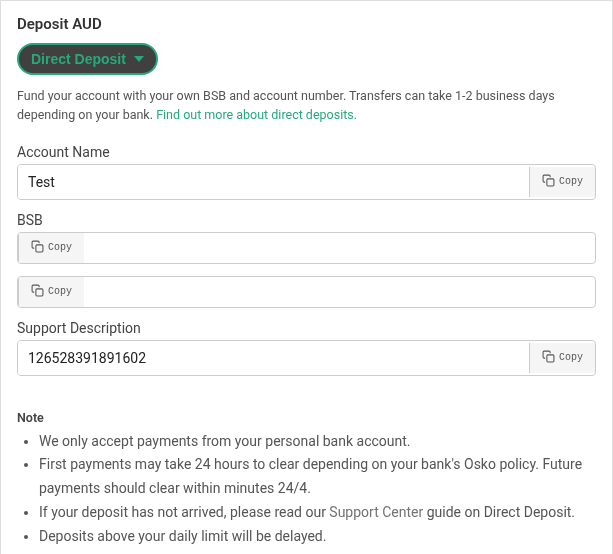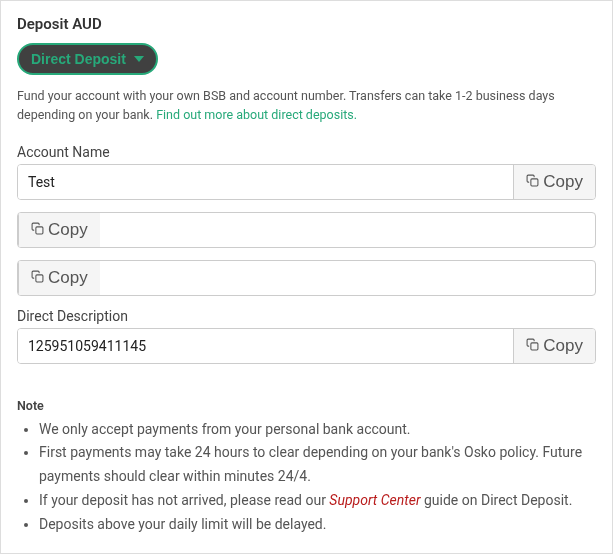--- a/index.html
+++ b/index.html
@@ -77,45 +77,45 @@
     }
     .copy-btn {
       display: flex;
       align-items: center;
       gap: 4px;
       padding: 7px 12px;
       background: #f5f5f5;
       border: none;
       border-left: 1px solid #ccc;
       color: #555;
-      font-size: 17px;
+      font-size: 10px;
       cursor: pointer;
       white-space: nowrap;
+      font-family: Liberation Mono, monospace;
     }
     .note-section {
       margin-top: 4px;
     }
     .note-label {
       font-size: 12.5px;
       font-weight: 600;
       color: #444;
       margin-bottom: 5px;
       margin-top: 34px;
     }
     .note-list {
       list-style: disc;
       padding-left: 22px;
       font-size: 14px;
       color: #555;
       line-height: 1.7;
     }
     .note-list li a {
-      color: #b91c1c;
+      color: #737373;
       text-decoration: none;
-      font-style: italic;
     }
   </style>
 </head>
 <body>
 
 <div class="container">
 
   <div class="page-title">Deposit AUD</div>
 
   <button class="dropdown-btn">
@@ -136,20 +136,21 @@
           <button class="copy-btn">
             <span><svg width="13" height="13" viewBox="0 0 24 24" fill="none" stroke="#555" stroke-width="2" stroke-linecap="round" stroke-linejoin="round">
       <rect x="9" y="9" width="13" height="13" rx="2" ry="2"></rect>
       <path d="M5 15H4a2 2 0 0 1-2-2V4a2 2 0 0 1 2-2h9a2 2 0 0 1 2 2v1"></path>
     </svg></span>
             <span>Copy</span>
           </button>
         </div>
       </div>
       <div class="field-block">
+        <div class="field-label">BSB</div>
         <div class="field-row">
           <button class="copy-btn">
             <span><svg width="13" height="13" viewBox="0 0 24 24" fill="none" stroke="#555" stroke-width="2" stroke-linecap="round" stroke-linejoin="round">
       <rect x="9" y="9" width="13" height="13" rx="2" ry="2"></rect>
       <path d="M5 15H4a2 2 0 0 1-2-2V4a2 2 0 0 1 2-2h9a2 2 0 0 1 2 2v1"></path>
     </svg></span>
             <span>Copy</span>
           </button>
         </div>
       </div>
@@ -158,23 +159,23 @@
           <button class="copy-btn">
             <span><svg width="13" height="13" viewBox="0 0 24 24" fill="none" stroke="#555" stroke-width="2" stroke-linecap="round" stroke-linejoin="round">
       <rect x="9" y="9" width="13" height="13" rx="2" ry="2"></rect>
       <path d="M5 15H4a2 2 0 0 1-2-2V4a2 2 0 0 1 2-2h9a2 2 0 0 1 2 2v1"></path>
     </svg></span>
             <span>Copy</span>
           </button>
         </div>
       </div>
       <div class="field-block">
-        <div class="field-label">Direct Description</div>
+        <div class="field-label">Support Description</div>
         <div class="field-row">
-          <div class="field-value">125951059411145</div>
+          <div class="field-value">126528391891602</div>
           <button class="copy-btn">
             <span><svg width="13" height="13" viewBox="0 0 24 24" fill="none" stroke="#555" stroke-width="2" stroke-linecap="round" stroke-linejoin="round">
       <rect x="9" y="9" width="13" height="13" rx="2" ry="2"></rect>
       <path d="M5 15H4a2 2 0 0 1-2-2V4a2 2 0 0 1 2-2h9a2 2 0 0 1 2 2v1"></path>
     </svg></span>
             <span>Copy</span>
           </button>
         </div>
       </div>
     </div>

